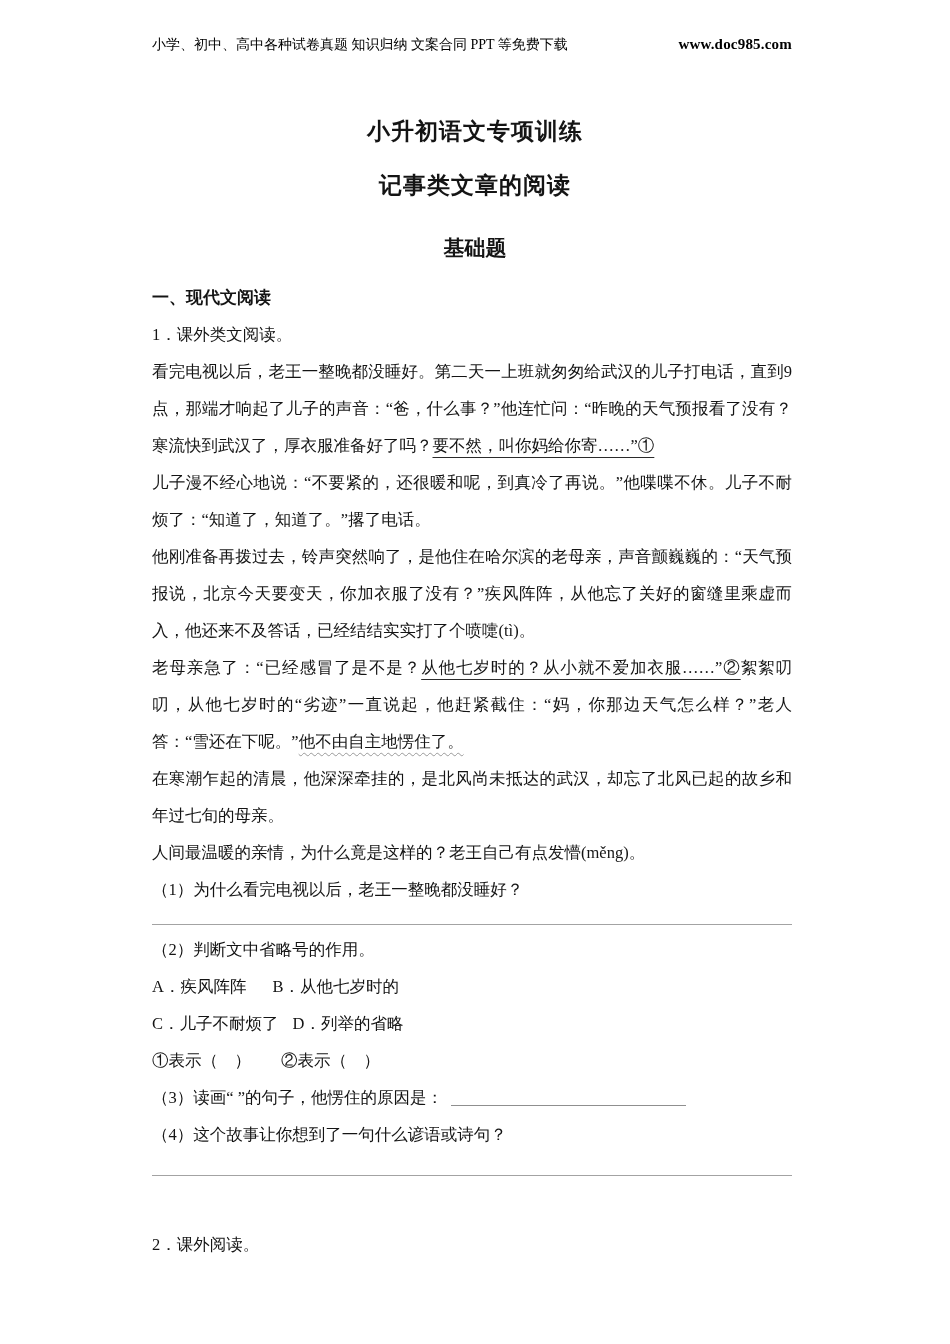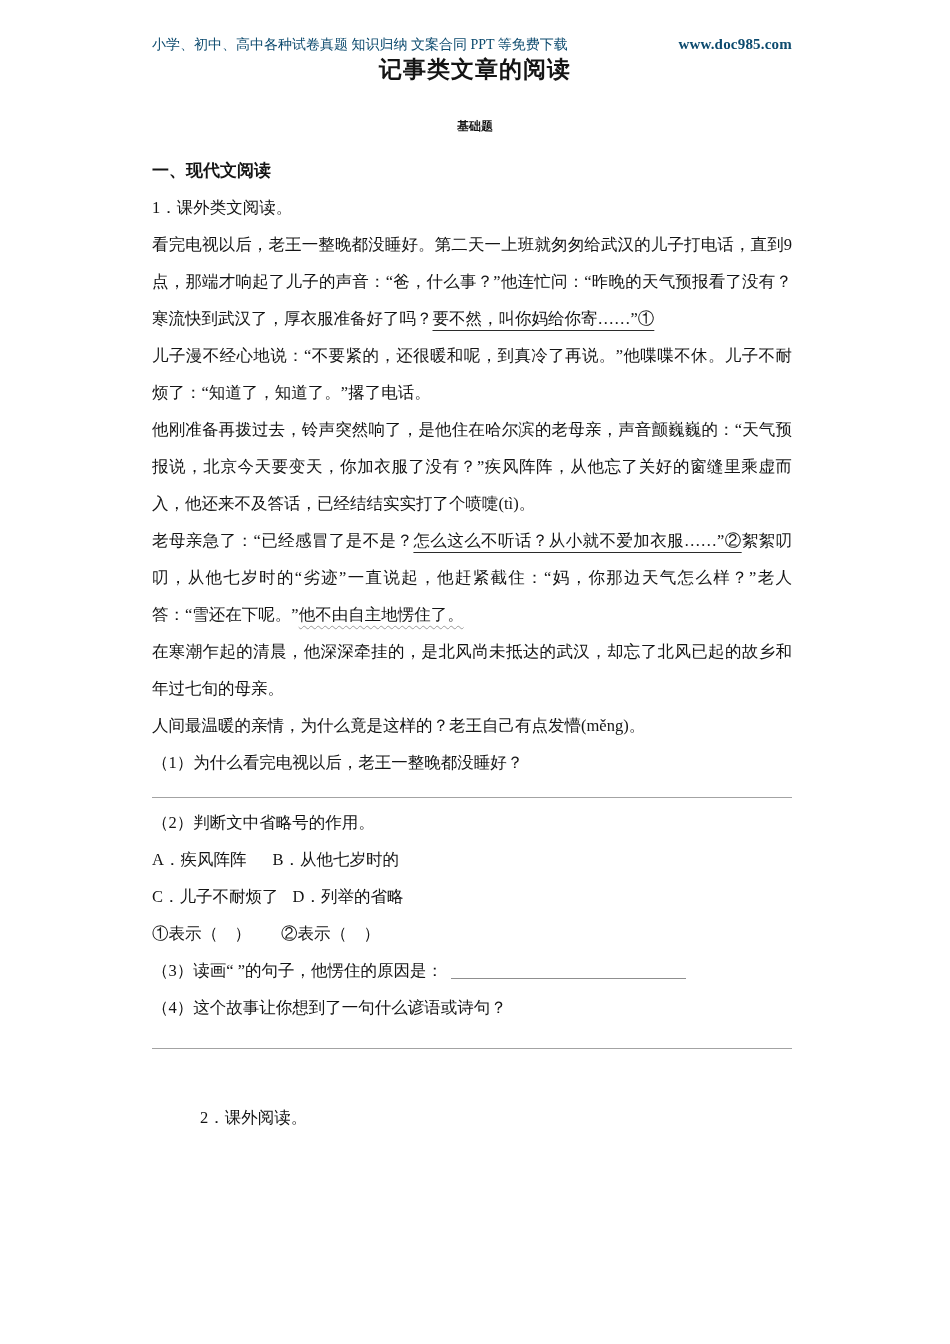--- a/index.html
+++ b/index.html
@@ -9,27 +9,27 @@
     width:950px; height:1344px;
     background:#ffffff;
     font-family:"Liberation Serif","DejaVu Serif",serif;
     color:#141414;
     overflow:hidden;
   }
   .header {
     padding-top:36px;
     margin:0 158px 0 152px;
     display:flex; justify-content:space-between; align-items:baseline;
-    font-size:14px; color:#0c4a6e;
+    font-size:14px; color:#000000;
     white-space:nowrap;
   }
   .header .site { font-weight:bold; font-size:15px; letter-spacing:0.2px;text-align:center; }
   .doc-title  { margin-top:62px; text-align:center; font-size:23px; font-weight:bold; letter-spacing:1px; }
-  .doc-subtitle { text-align:center; font-size:23px; font-weight:bold; letter-spacing:1px; }
-  .tier { margin-top:33px; text-align:center; font-size:12px; font-weight:bold; }
+  .doc-subtitle { margin-top:23px; text-align:center; font-size:23px; font-weight:bold; letter-spacing:1px; }
+  .tier { margin-top:33px; text-align:center; font-size:21px; font-weight:bold; }
   .content {
     margin:17px 158px 0 152px;
     font-size:16.5px; line-height:37px;
     text-align:justify;
   }
   .section-heading { font-weight:bold; font-size:17px; }
   .passage-paragraph { margin:0; }
   .u-line {
     text-decoration:underline; text-decoration-thickness:1px;
     text-underline-offset:6px; text-decoration-color:#2b2b2b;
@@ -42,45 +42,46 @@
   .answer-line.first  { margin:16px 0 6px 0; }
   .answer-line.second { margin:22px 0 0 0; }
   .inline-blank {
     display:inline-block; width:235px; height:1em;
     border-bottom:1px solid #8f8f8f;
     margin-left:8px; vertical-align:-3px;
   }
   .opt-gap-wide  { margin-left:26px; }
   .opt-gap-narrow{ margin-left:14px; }
   .fill-gap { margin-left:30px; }
-  .next-item { margin-top:50px;margin-left:48px; }
+  .next-item { margin-top:50px; }
 </style>
 </head>
 <body>
 
 <div class="page">
 
   <div class="header">
     <span>小学、初中、高中各种试卷真题 知识归纳 文案合同 PPT 等免费下载</span>
     <span class="site">www.doc985.com</span>
   </div>
 
+  <div class="doc-title">小升初语文专项训练</div>
   <div class="doc-subtitle">记事类文章的阅读</div>
   <div class="tier">基础题</div>
 
   <div class="content">
 
     <div class="section-heading">一、现代文阅读</div>
     <div class="line">1．课外类文阅读。</div>
 
     <div>
         <p class="passage-paragraph"><span>看完电视以后，老王一整晚都没睡好。第二天一上班就匆匆给武汉的儿子打电话，直到9点，那端才响起了儿子的声音：“爸，什么事？”他连忙问：“昨晚的天气预报看了没有？寒流快到武汉了，厚衣服准备好了吗？</span><span class="u-line">要不然，叫你妈给你寄……”①</span></p>
         <p class="passage-paragraph"><span>儿子漫不经心地说：“不要紧的，还很暖和呢，到真冷了再说。”他喋喋不休。儿子不耐烦了：“知道了，知道了。”撂了电话。</span></p>
         <p class="passage-paragraph"><span>他刚准备再拨过去，铃声突然响了，是他住在哈尔滨的老母亲，声音颤巍巍的：“天气预报说，北京今天要变天，你加衣服了没有？”疾风阵阵，从他忘了关好的窗缝里乘虚而入，他还来不及答话，已经结结实实打了个喷嚏(tì)。</span></p>
-        <p class="passage-paragraph"><span>老母亲急了：“已经感冒了是不是？</span><span class="u-line">怎么这么不听话？从小就不爱加衣服……”②</span><span>絮絮叨叨，从他七岁时的“劣迹”一直说起，他赶紧截住：“妈，你那边天气怎么样？”老人答：“雪还在下呢。”</span><span class="u-wavy">他不由自主地愣住了。</span></p>
+        <p class="passage-paragraph"><span>老母亲急了：“已经感冒了是不是？</span><span class="u-line">从他七岁时的？从小就不爱加衣服……”②</span><span>絮絮叨叨，从他七岁时的“劣迹”一直说起，他赶紧截住：“妈，你那边天气怎么样？”老人答：“雪还在下呢。”</span><span class="u-wavy">他不由自主地愣住了。</span></p>
         <p class="passage-paragraph"><span>在寒潮乍起的清晨，他深深牵挂的，是北风尚未抵达的武汉，却忘了北风已起的故乡和年过七旬的母亲。</span></p>
         <p class="passage-paragraph"><span>人间最温暖的亲情，为什么竟是这样的？老王自己有点发懵(měng)。</span></p>
       </div>
 
     <div class="line">（1）为什么看完电视以后，老王一整晚都没睡好？</div>
 
     <div class="answer-line first"></div>
 
     <div class="line">（2）判断文中省略号的作用。</div>
 

